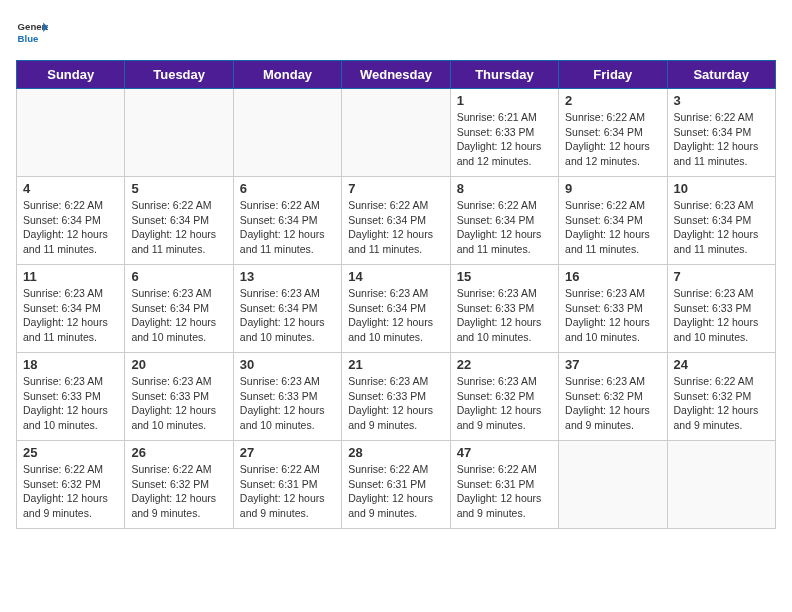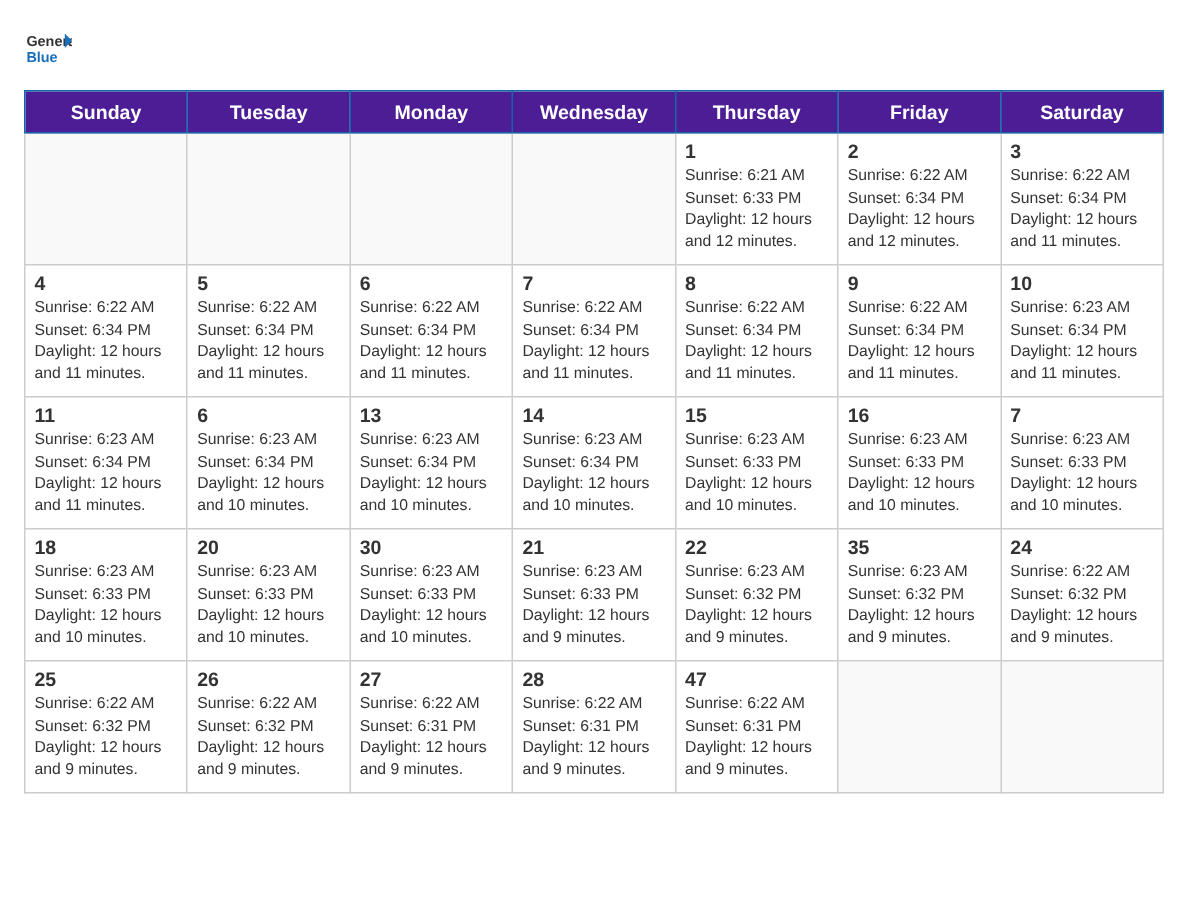--- a/index.html
+++ b/index.html
@@ -248,21 +248,21 @@
 Sunset: 6:33 PM
 Daylight: 12 hours and 9 minutes.</div>
         </td>
         <td>
           <span class="day-number">22</span>
           <div class="day-info" style="white-space: pre-line;">Sunrise: 6:23 AM
 Sunset: 6:32 PM
 Daylight: 12 hours and 9 minutes.</div>
         </td>
         <td>
-          <span class="day-number">35</span>
+          <span class="day-number">37</span>
           <div class="day-info" style="white-space: pre-line;">Sunrise: 6:23 AM
 Sunset: 6:32 PM
 Daylight: 12 hours and 9 minutes.</div>
         </td>
         <td>
           <span class="day-number">24</span>
           <div class="day-info" style="white-space: pre-line;">Sunrise: 6:22 AM
 Sunset: 6:32 PM
 Daylight: 12 hours and 9 minutes.</div>
         </td>

